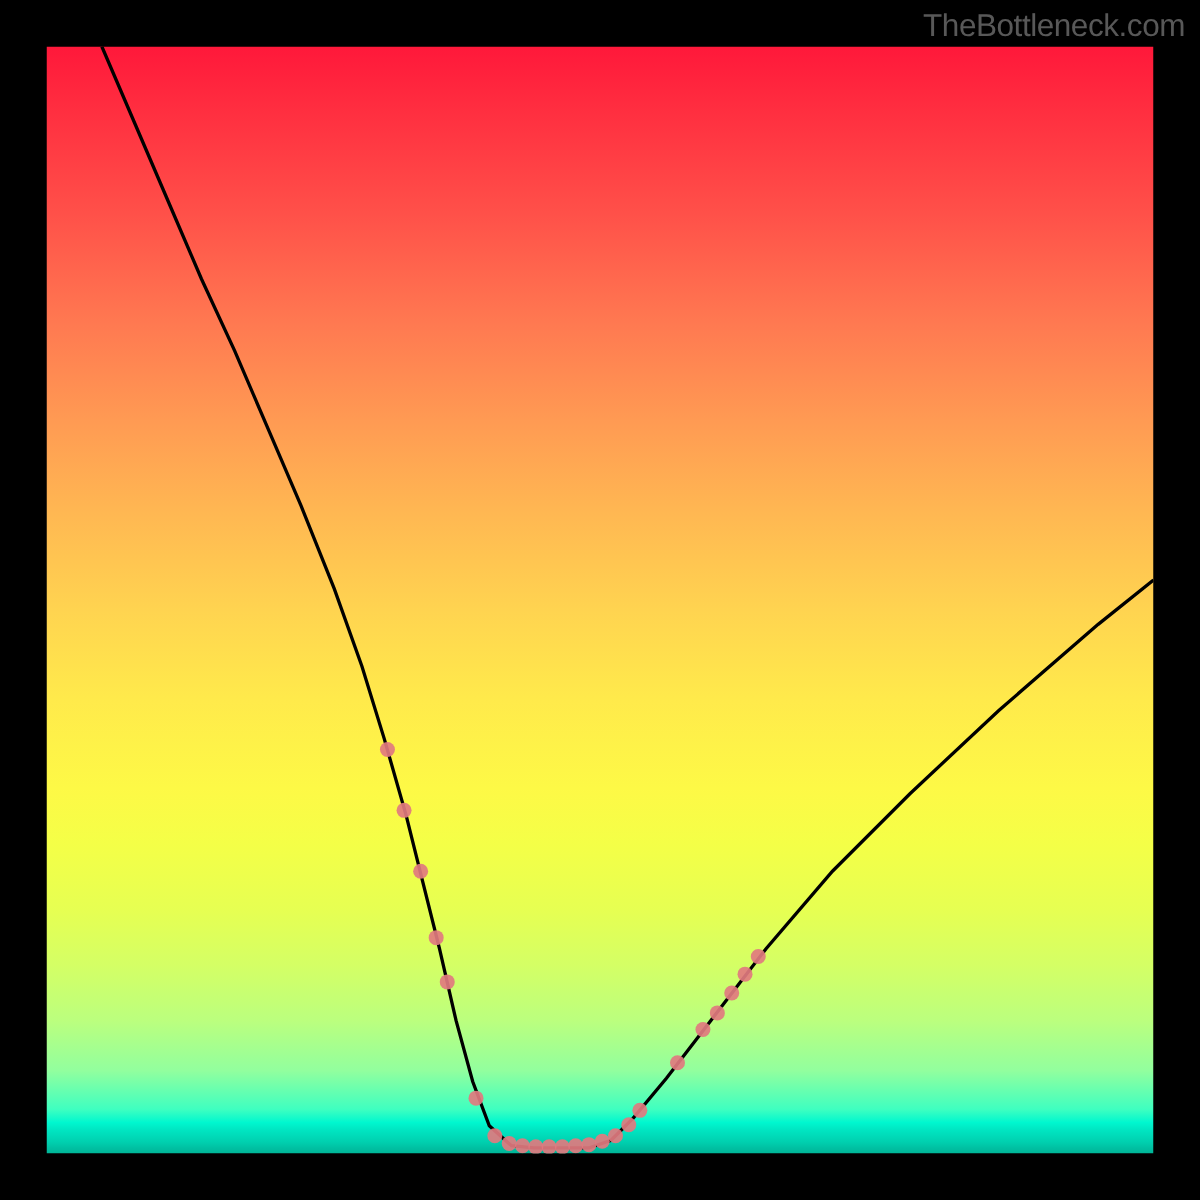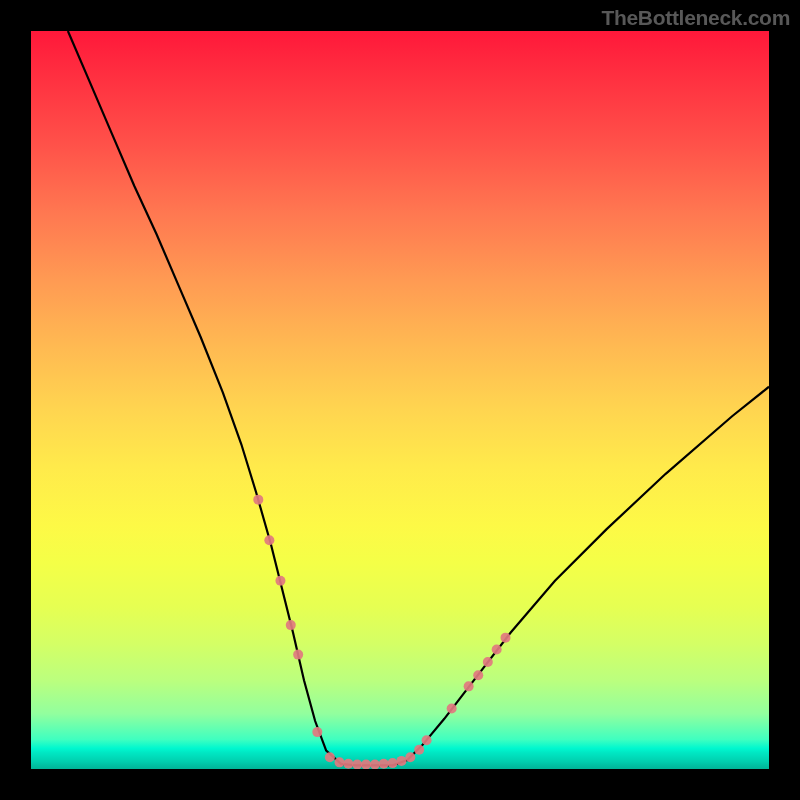--- a/index.html
+++ b/index.html
@@ -10,21 +10,21 @@
     position: relative;
     font-family: Arial, Helvetica, sans-serif;
     overflow: hidden;
   }
   .watermark {
     position: absolute;
     top: 6px;
     right: 10px;
     color: #585858;
     font-size: 21px;
-    font-weight: 700;
+    font-weight: 400;
     letter-spacing: -0.3px;
     z-index: 10;
   }
   .plot {
     position: absolute;
     left: 31px;
     top: 31px;
     width: 738px;
     height: 738px;
     overflow: hidden;

